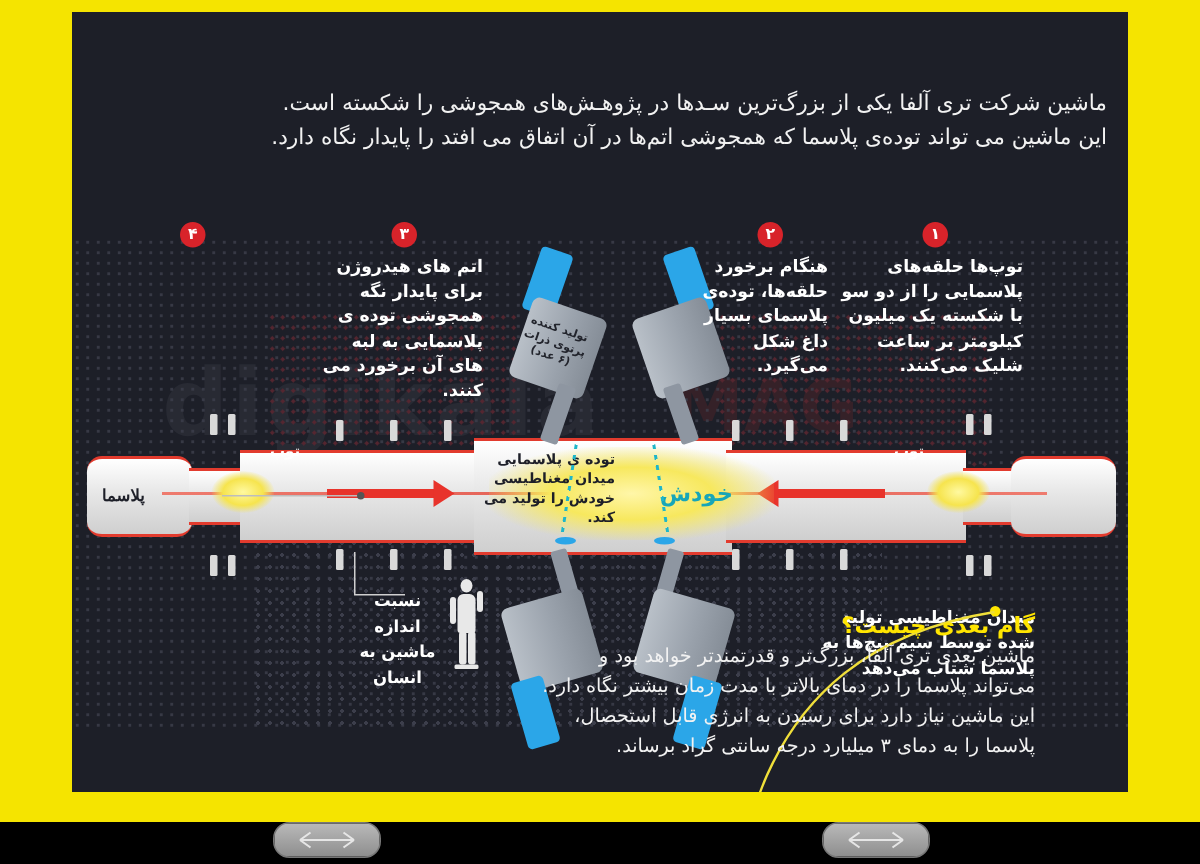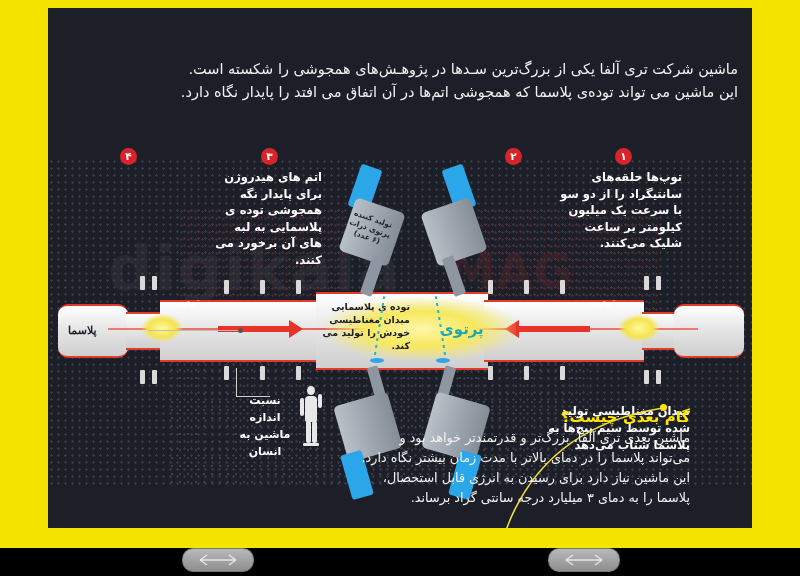--- a/index.html
+++ b/index.html
@@ -226,21 +226,21 @@
     <div class="stud" style="left:476px;top:358px;"></div>
     <div class="stud" style="left:512px;top:358px;"></div>
     <div class="stud" style="left:596px;top:362px;"></div>
     <div class="stud" style="left:608px;top:362px;"></div>
 
     <div class="mlabel" style="left:132px;top:288px;">توپ</div>
     <div class="mlabel" style="left:548px;top:288px;">توپ</div>
     <div class="mlabel-dark" style="left:20px;top:316px;font-family:Liberation Serif, serif;">پلاسما</div>
     <div class="plasma-lead"></div>
     <div class="centertext">توده ی پلاسمایی میدان مغناطیسی خودش را تولید می کند.</div>
-    <div class="zarrat">پرتوی</div>
+    <div class="zarrat">خودش</div>
 
     <div class="inj" style="left:288px;top:158px;width:90px;height:130px;">
       <div class="tip" style="left:18px;top:0px;width:22px;height:44px;transform:rotate(19deg);"></div>
       <div class="body" style="left:10px;top:38px;width:52px;height:56px;transform:rotate(19deg);"></div>
       <div class="nozzle" style="left:30px;top:90px;width:12px;height:40px;transform:rotate(19deg);"></div>
       <div class="injlabel" style="left:8px;top:48px;transform:rotate(19deg);">تولید کننده پرتوی ذرات (۶ عدد)</div>
     </div>
 
     <div class="inj" style="left:360px;top:158px;width:90px;height:130px;">
       <div class="tip" style="left:40px;top:0px;width:22px;height:44px;transform:rotate(-19deg);"></div>
@@ -294,24 +294,25 @@
 
     <div class="callout" id="callout-4">
       <div class="cnum">۴</div>
     </div>
     <div class="callout" id="callout-3">
       <div class="cnum">۳</div>
       <div>اتم های هیدروژن برای پایدار نگه همجوشی توده ی پلاسمایی به لبه های آن برخورد می کنند.</div>
     </div>
     <div class="callout" id="callout-2">
       <div class="cnum">۲</div>
+      <div>هنگام برخورد حلقه‌ها، توده‌ی پلاسمای بسیار داغ شکل می‌گیرد.</div>
     </div>
     <div class="callout" id="callout-1">
       <div class="cnum">۱</div>
-      <div>توپ‌ها حلقه‌های سانتیگراد را از دو سو با سرعت یک میلیون کیلومتر بر ساعت شلیک می‌کنند.</div>
+      <div>توپ‌ها حلقه‌های پلاسمایی را از دو سو با شکسته یک میلیون کیلومتر بر ساعت شلیک می‌کنند.</div>
     </div>
 
   </div>
 
   <div class="yellowstrip"></div>
   <div class="bottombar">
     <div class="navbtn" id="nav-left">
       <svg class="navarrows" viewBox="0 0 54 12">
         <path d="M9,6 L16,1 M9,6 L16,11 M9,6 L45,6 M45,6 L38,1 M45,6 L38,11" stroke="#e6e6e6" stroke-width="1.4" fill="none"></path>
       </svg>

